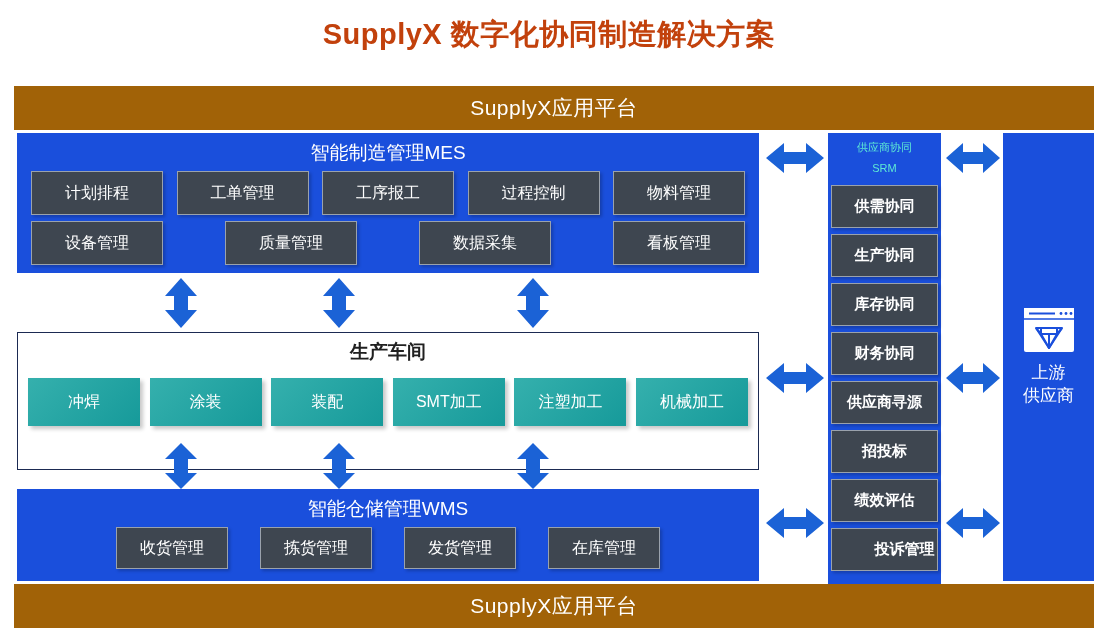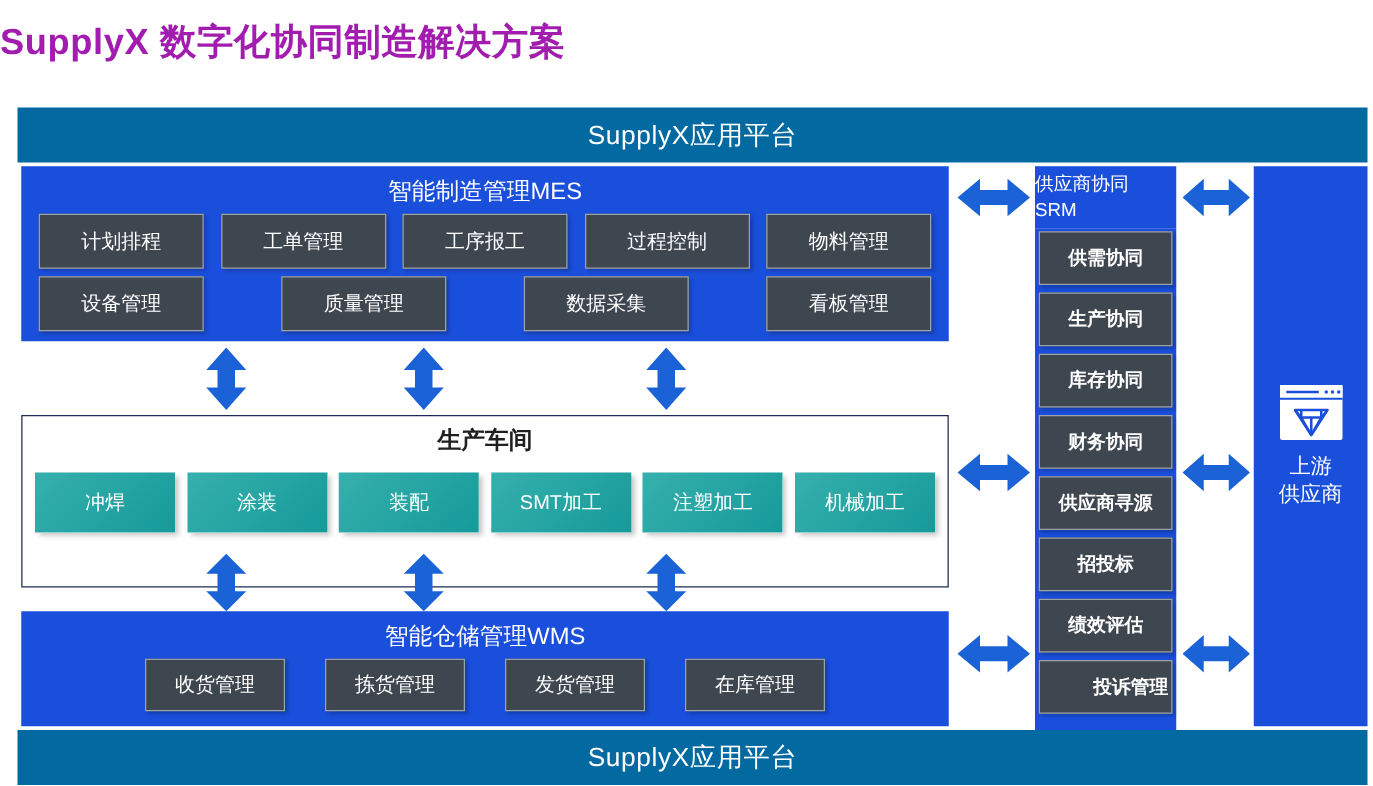--- a/index.html
+++ b/index.html
@@ -8,41 +8,41 @@
     width: 1098px; height: 629px;
     background: #ffffff;
     font-family: "Liberation Sans", "DejaVu Sans", sans-serif;
     overflow: hidden;
     position: relative;
   }
 
   
   #page-title {
     width: 100%;
-    text-align: left;
-    color: #a21caf;
+    text-align: center;
+    color: #c2410c;
     font-size: 29px;
     font-weight: bold;
     letter-spacing: 0.5px;
     padding-top: 14px;
     height: 66px;
     line-height: 40px;
   }
 
   
   #diagram {
     position: absolute;
     left: 14px; top: 86px;
     width: 1080px; height: 542px;
   }
 
   .band {
     position: absolute;
     left: 0; width: 1080px;
-    background: #0369a1;
+    background: #a16207;
     color: #ffffff;
     font-size: 21px;
     display: flex; align-items: center; justify-content: center;
     letter-spacing: 0.5px;
   }
   #band-top    { top: 0px;   height: 44px; }
   #band-bottom { top: 498px; height: 44px; }
 
   
   #mes-block {
@@ -102,23 +102,23 @@
   #wms-block .tile { width: 112px; height: 42px; }
 
   
   #srm-column {
     position: absolute;
     left: 814px; top: 47px;
     width: 113px; height: 448px;
   }
   #srm-header {
     background: #1a4fdc;
-    color: #ffffff;
-    font-size: 15px;
-    text-align: left;
+    color: #5eead4;
+    font-size: 11px;
+    text-align: center;
     height: 50px;
     padding-top: 4px;
     line-height: 21px;
   }
   #srm-items { background: #1a4fdc; padding: 2px 3px 3px 3px; }
   .srm-tile {
     background: #3e4650;
     border: 1px solid #9aa2ac;
     color: #ffffff;
     font-size: 15px;

